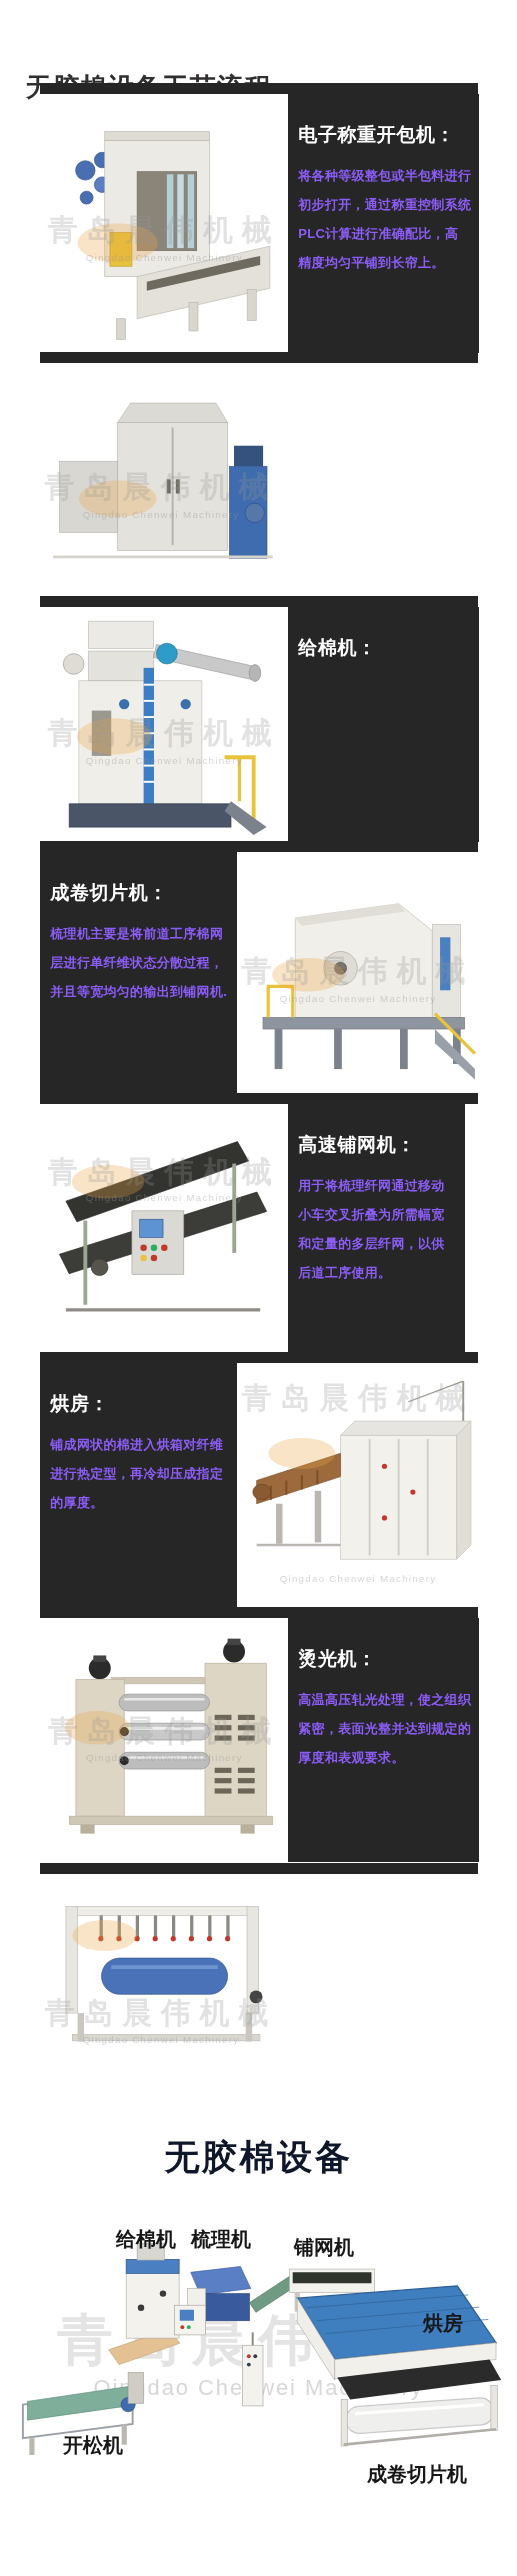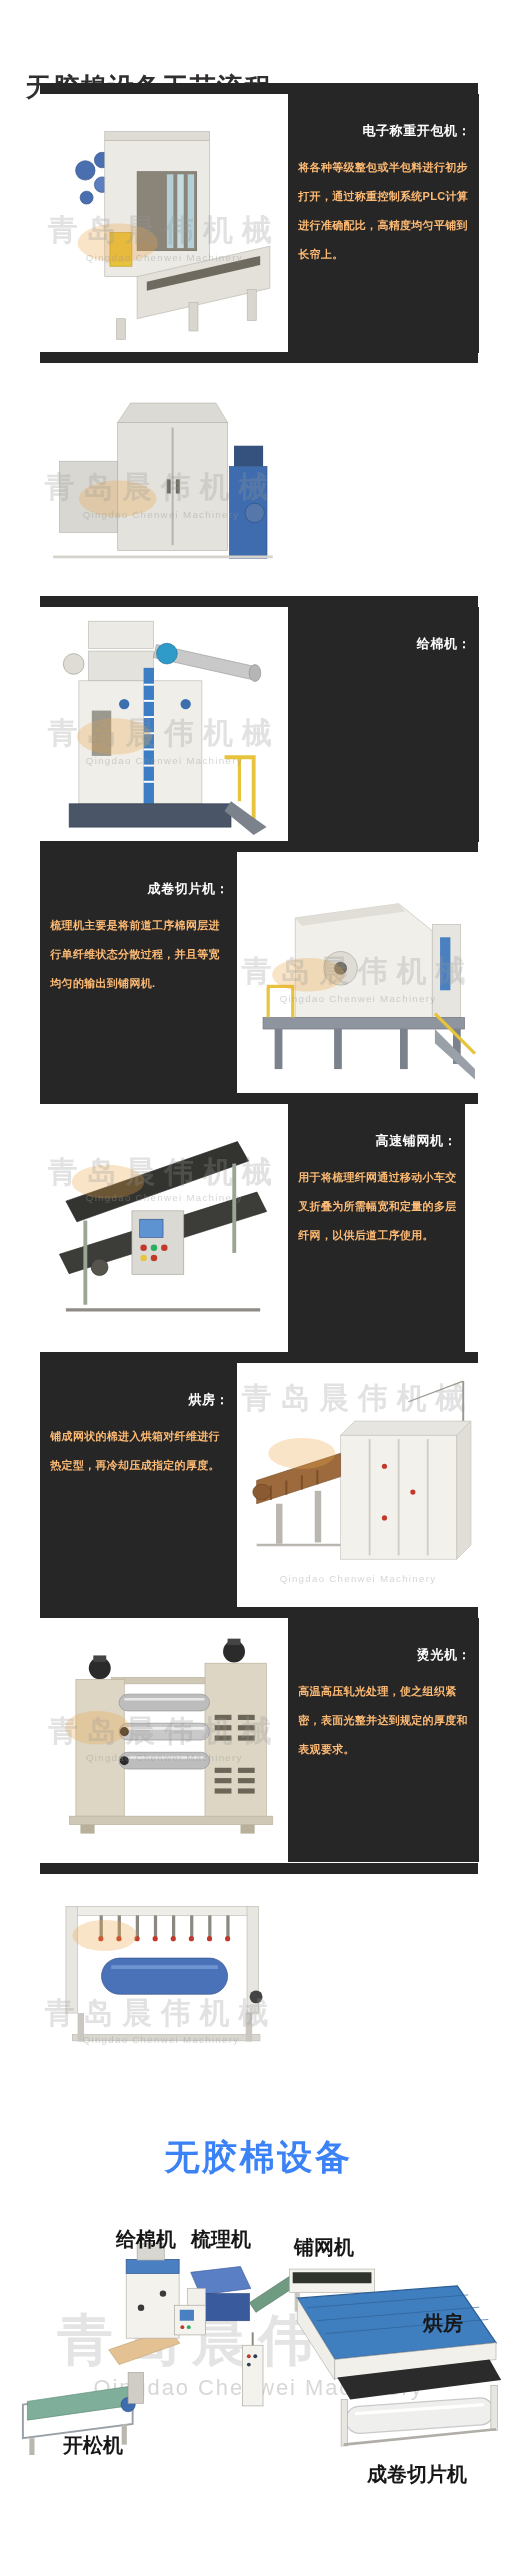--- a/index.html
+++ b/index.html
@@ -6,24 +6,24 @@
   .page{position:relative;width:517px;height:2576px;background:#fff;overflow:hidden;
         font-family:"Liberation Sans","DejaVu Sans",sans-serif;}
   .page-title{position:absolute;left:26px;top:30px;font-size:26px;font-weight:800;
         color:#302e2e;letter-spacing:1.3px;white-space:nowrap;margin-top:40px;}
   .section{position:absolute;left:40px;width:438px;}
   .strip{height:11px;background:#262626;}
   .row{display:flex;}
   .photo{background:#ffffff;position:relative;overflow:hidden;flex:none;}
   .photo svg{display:block;width:100%;height:100%;}
   .panel{background:#262626;flex:none;box-sizing:border-box;padding:28.4px 7.8px 0 10.3px;}
-  .panel-title{color:#ffffff;font-size:13px;font-weight:800;margin-bottom:13px;letter-spacing:0.6px;text-align:right;}
-  .panel-body{color:#fdba74;font-size:11px;font-weight:700;line-height:29px;letter-spacing:0.3px;}
+  .panel-title{color:#ffffff;font-size:19px;font-weight:800;margin-bottom:13px;letter-spacing:0.6px;}
+  .panel-body{color:#8b5cf6;font-size:13px;font-weight:700;line-height:29px;letter-spacing:0.3px;}
   .diagram-title{position:absolute;left:0;top:2134px;width:517px;text-align:center;
-        font-size:35px;font-weight:800;color:#3b82f6;letter-spacing:2.6px;}
+        font-size:35px;font-weight:800;color:#0f172a;letter-spacing:2.6px;}
   .diag-label{position:absolute;font-size:20px;font-weight:700;color:#171717;white-space:nowrap;}
   .diagram-wrap{position:absolute;left:13px;top:2211px;width:491px;height:284px;}
   .wm-cn{font-size:46px;font-weight:700;fill:rgba(150,150,150,0.28);letter-spacing:14px;}
   .wm-en{font-size:15px;fill:rgba(150,150,150,0.40);letter-spacing:2px;}
   .dg-cn{font-size:86px;font-weight:700;fill:rgba(165,165,165,0.30);letter-spacing:18px;}
   .dg-en{font-size:34px;fill:rgba(160,160,160,0.42);letter-spacing:3px;}
 </style>
 </head>
 <body>
 

